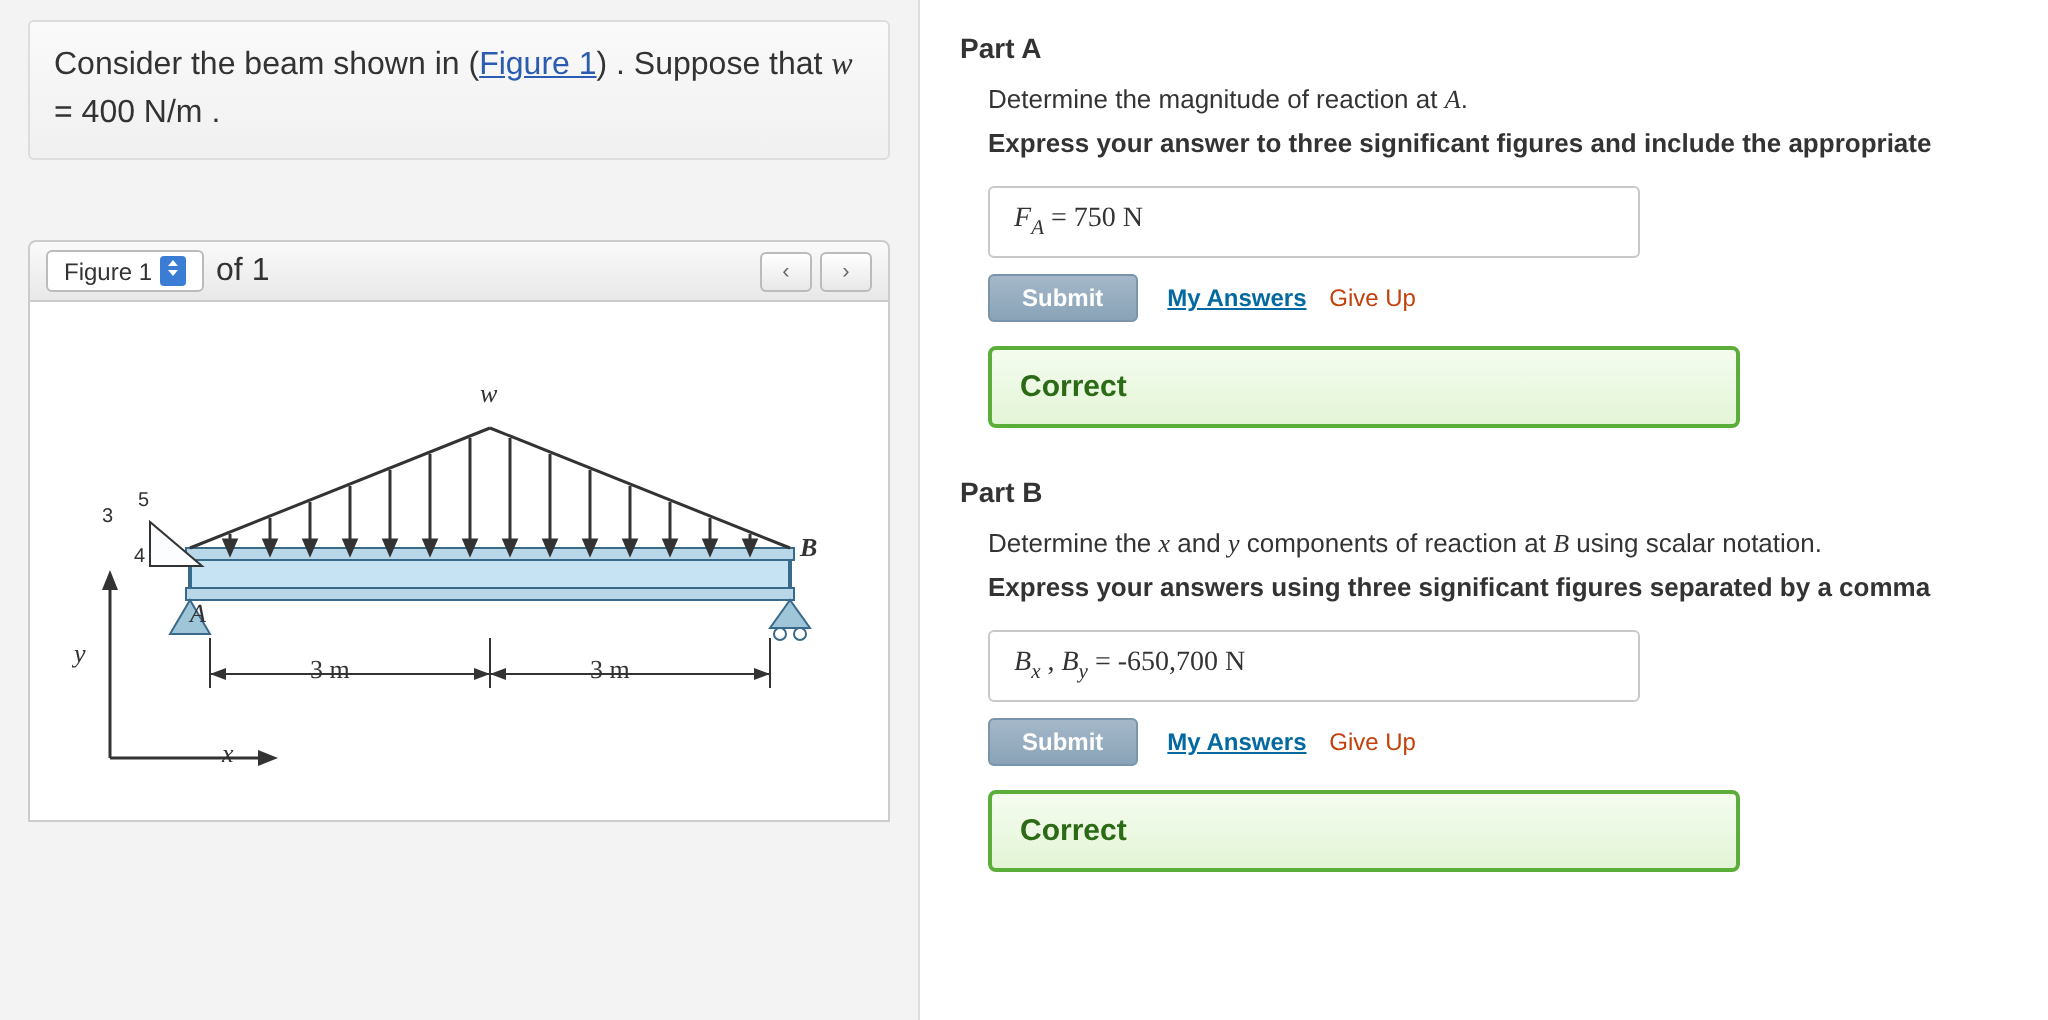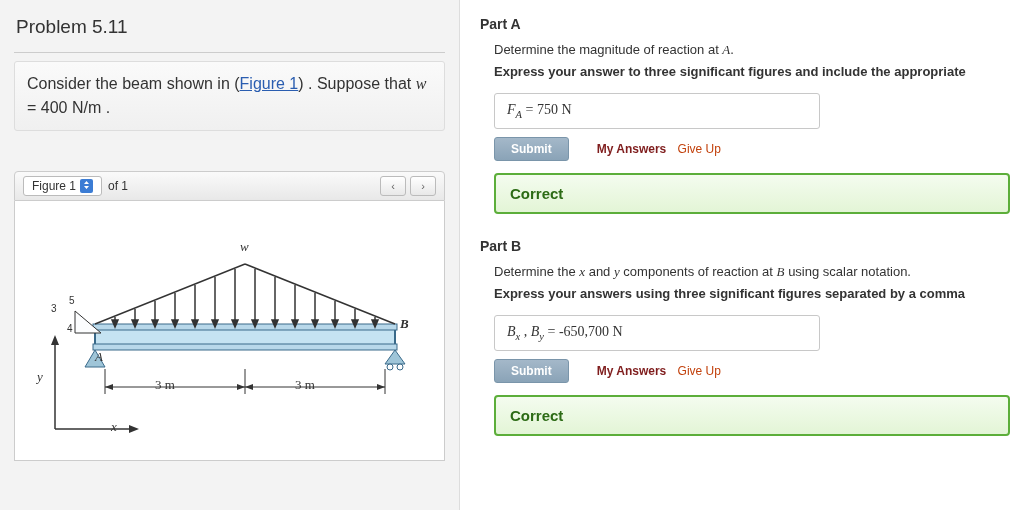--- a/index.html
+++ b/index.html
@@ -57,21 +57,21 @@
     }
     .stepper-btn {
       background: #3b7cd4;
       color: #fff;
       font-size: 10px;
       border-radius: 2px;
       padding: 1px 3px;
       margin-left: 4px;
       line-height: 10px;
     }
-    .of-text { font-size: 12px; color: #333; }
+    .of-text { font-size: 16px; color: #333; }
     .nav-btns { margin-left: auto; display: flex; gap: 4px; }
     .nav-btn {
       width: 26px; height: 20px;
       background: linear-gradient(#fff,#e8e8e8);
       border: 1px solid #bbb;
       border-radius: 3px;
       display:flex; align-items:center; justify-content:center;
       font-size: 11px; color:#666; cursor: pointer;
     }
     .figure-area {
@@ -121,41 +121,40 @@
       background: linear-gradient(#a4b8c9,#8aa3b7);
       border: 1px solid #7a95aa;
       border-radius: 3px;
       color: #fff;
       font-size: 12px;
       font-weight: bold;
       padding: 4px 16px;
       cursor: pointer;
     }
     .link-group { font-size: 12px; }
-    .link-group a { color: #7f1d1d; cursor: pointer; font-weight: bold; margin-left: 13px; }
+    .link-group a { color: #0369a1; text-decoration: underline; cursor: pointer; font-weight: bold; }
     .link-group .giveup { color: #c2410c; text-decoration: none; margin-left: 8px; font-weight: normal; cursor: pointer;}
     .feedback {
       border: 2px solid #5cae3a;
       background: linear-gradient(#f4fcef,#e3f5d6);
       border-radius: 4px;
       padding: 10px 14px;
       margin: 0 0 24px 14px;
-      width: 516px;
+      width: 376px;
       font-size: 15px;
       font-weight: bold;
       color: #2c6b15;
     }
     .italic-var { font-style: italic; font-family: "Times New Roman", serif; }
     .sub { font-size: 0.75em; vertical-align: sub; font-style: italic; }
   </style>
 </head>
 <body>
 
 <div class="left-panel">
-  <div class="problem-title">Problem 5.11</div>
 
   <div class="problem-statement">
     <span>Consider the beam shown in (</span><a>Figure 1</a><span>) . Suppose that </span><span class="italic-var">w</span><span> = 400  N/m .</span>
   </div>
 
   <div class="figure-bar">
     <span class="figure-tab">
       <span>Figure 1</span>
       <span class="stepper-btn">
         <svg width="7" height="10" viewBox="0 0 7 10">

